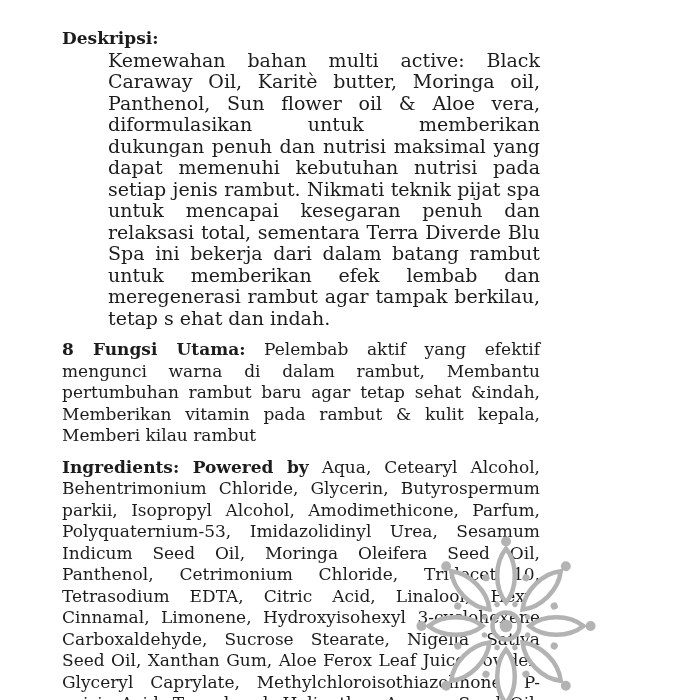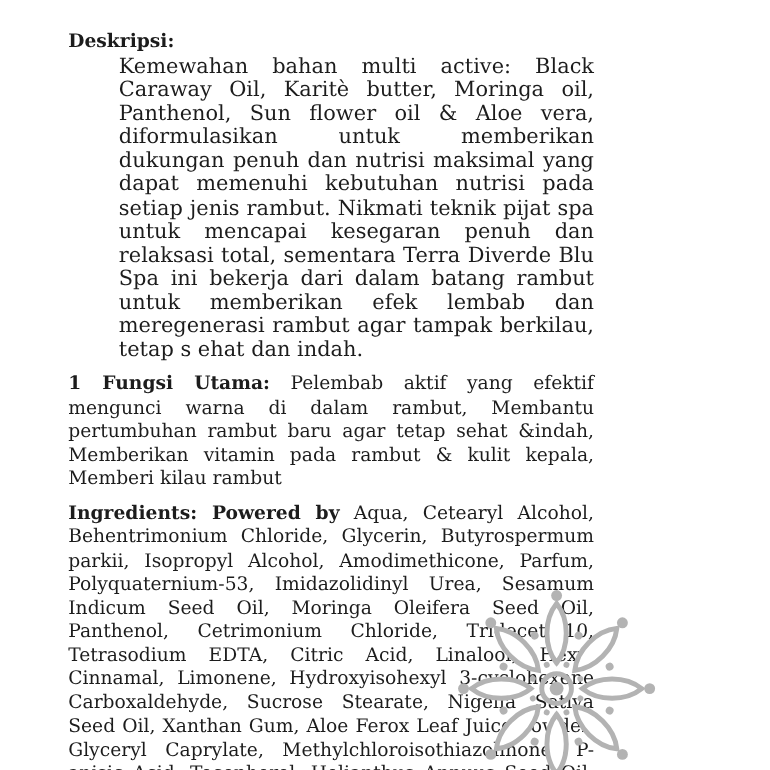--- a/index.html
+++ b/index.html
@@ -64,21 +64,21 @@
 <body>
 
 <div class="page">
 
   <section>
     <div class="bold-line">Deskripsi:</div>
     <p class="desc-body">Kemewahan bahan multi active: Black Caraway Oil, Karitè butter, Moringa oil, Panthenol, Sun flower oil &amp; Aloe vera, diformulasikan untuk memberikan dukungan penuh dan nutrisi maksimal yang dapat memenuhi kebutuhan nutrisi pada setiap jenis rambut. Nikmati teknik pijat spa untuk mencapai kesegaran penuh dan relaksasi total, sementara Terra Diverde Blu Spa ini bekerja dari dalam batang rambut untuk memberikan efek lembab dan meregenerasi rambut agar tampak berkilau, tetap s ehat dan indah.</p>
   </section>
 
   <p class="para">
-    <b>1 Fungsi Utama:</b><span> Pelembab aktif yang efektif mengunci warna di dalam rambut, Membantu pertumbuhan rambut baru agar tetap sehat &amp;indah, Memberikan vitamin pada rambut &amp; kulit kepala, Memberi kilau rambut</span>
+    <b>8 Fungsi Utama:</b><span> Pelembab aktif yang efektif mengunci warna di dalam rambut, Membantu pertumbuhan rambut baru agar tetap sehat &amp;indah, Memberikan vitamin pada rambut &amp; kulit kepala, Memberi kilau rambut</span>
   </p>
 
 
   <p class="para">
     <b>Ingredients: Powered by</b><span> Aqua, Cetearyl Alcohol, Behentrimonium Chloride, Glycerin, Butyrospermum parkii, Isopropyl Alcohol, Amodimethicone, Parfum, Polyquaternium-53, Imidazolidinyl Urea, Sesamum Indicum Seed Oil, Moringa Oleifera Seed Oil, Panthenol, Cetrimonium Chloride, Trideceth-10, Tetrasodium EDTA, Citric Acid, Linalool, Hexyl Cinnamal, Limonene, Hydroxyisohexyl 3-cyclohexene Carboxaldehyde, Sucrose Stearate, Nigella Sativa Seed Oil, Xanthan Gum, Aloe Ferox Leaf Juice Powder, Glyceryl Caprylate, Methylchloroisothiazolinone, P-anisic Acid, Tocopherol, Helianthus Annuus Seed Oil, Methylisothiazolinone.</span>
   </p>
 
   <div class="ornament">
     <svg width="180" height="180" viewBox="-100 -100 200 200">
 

